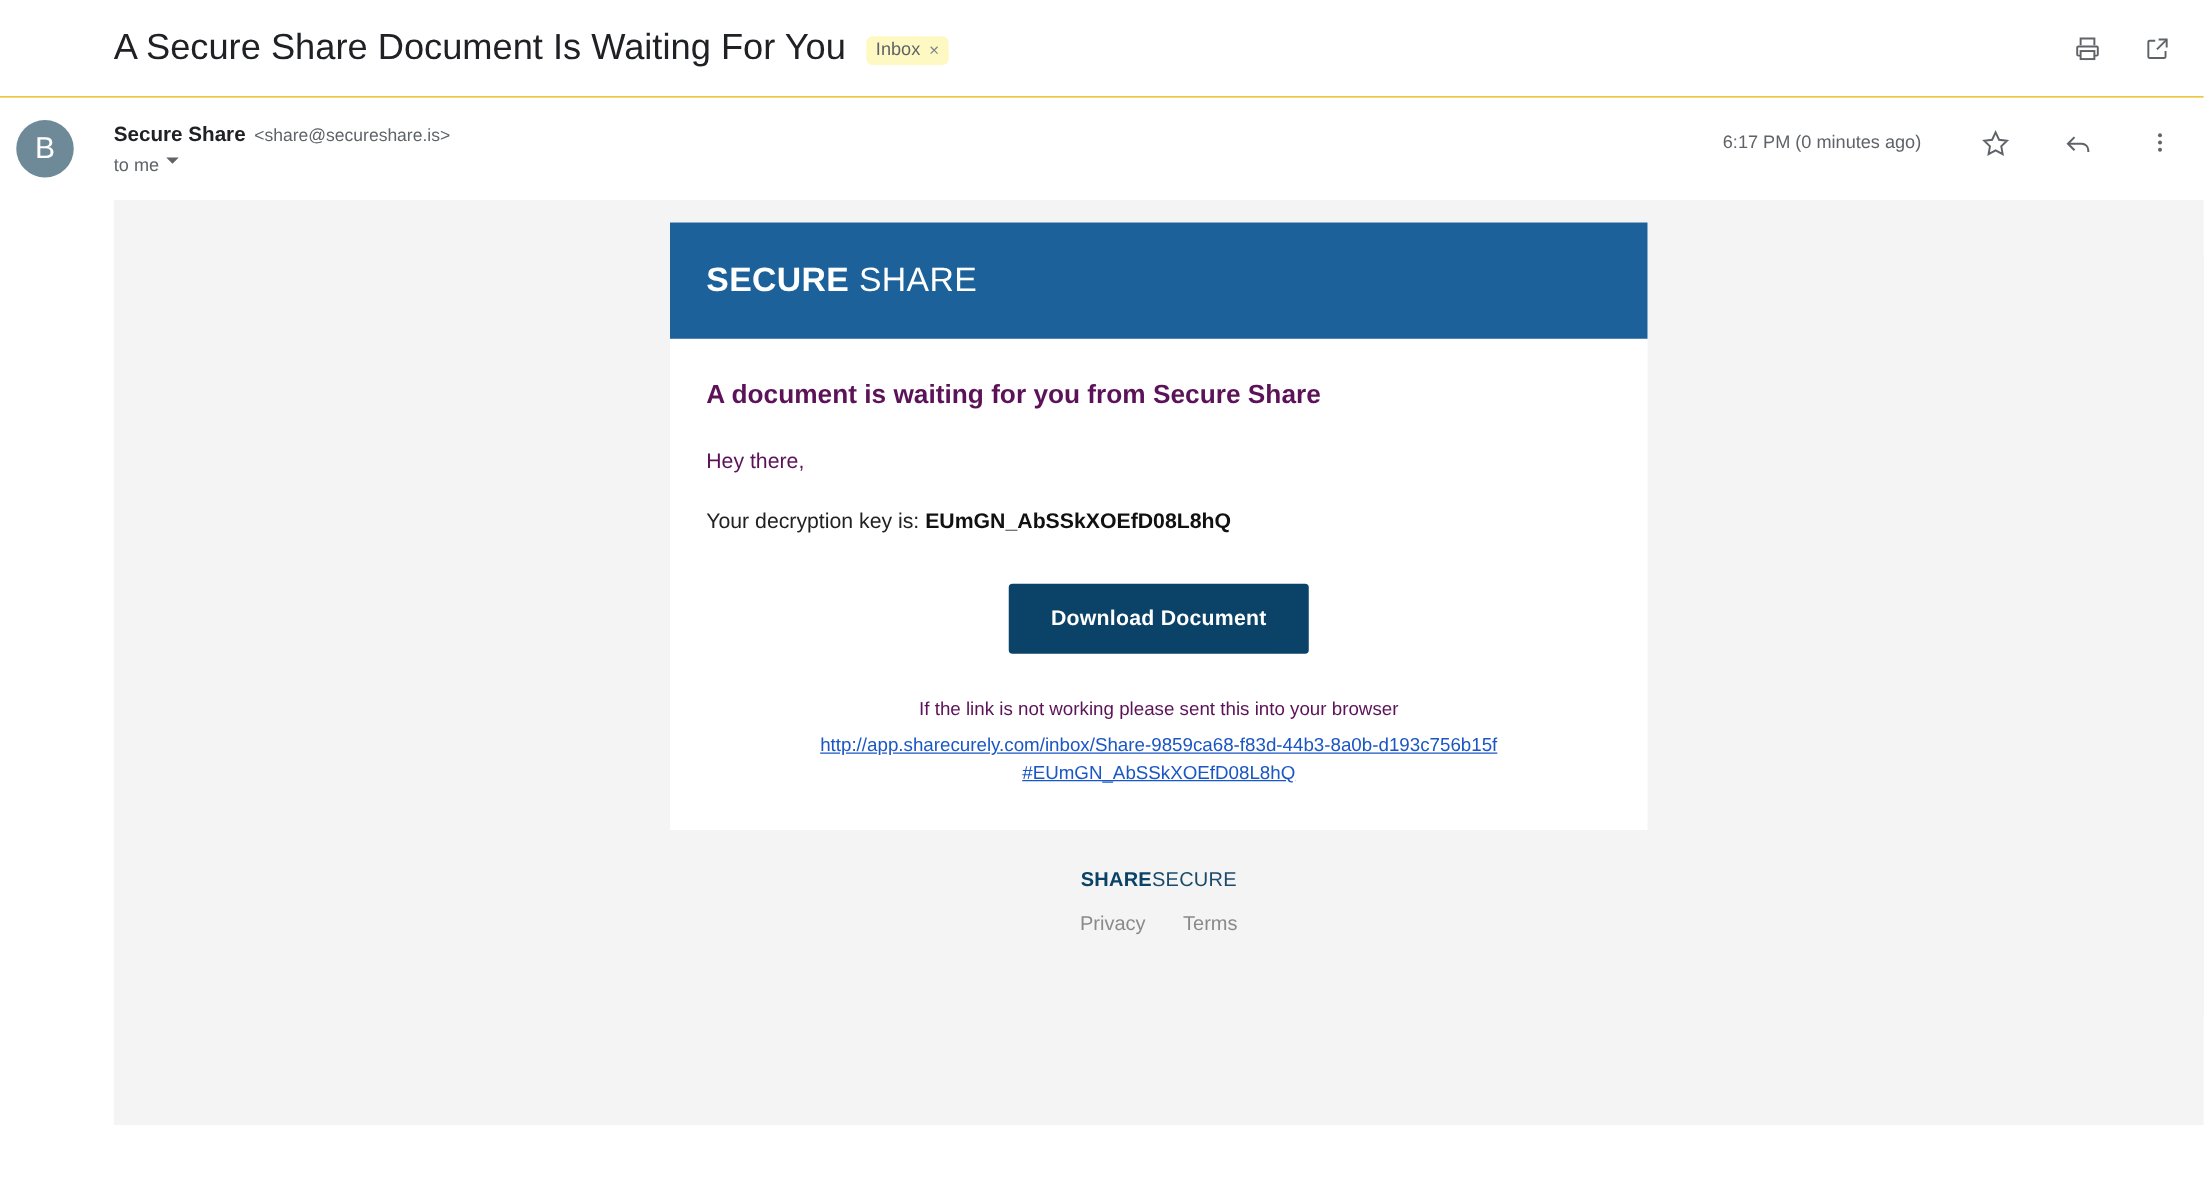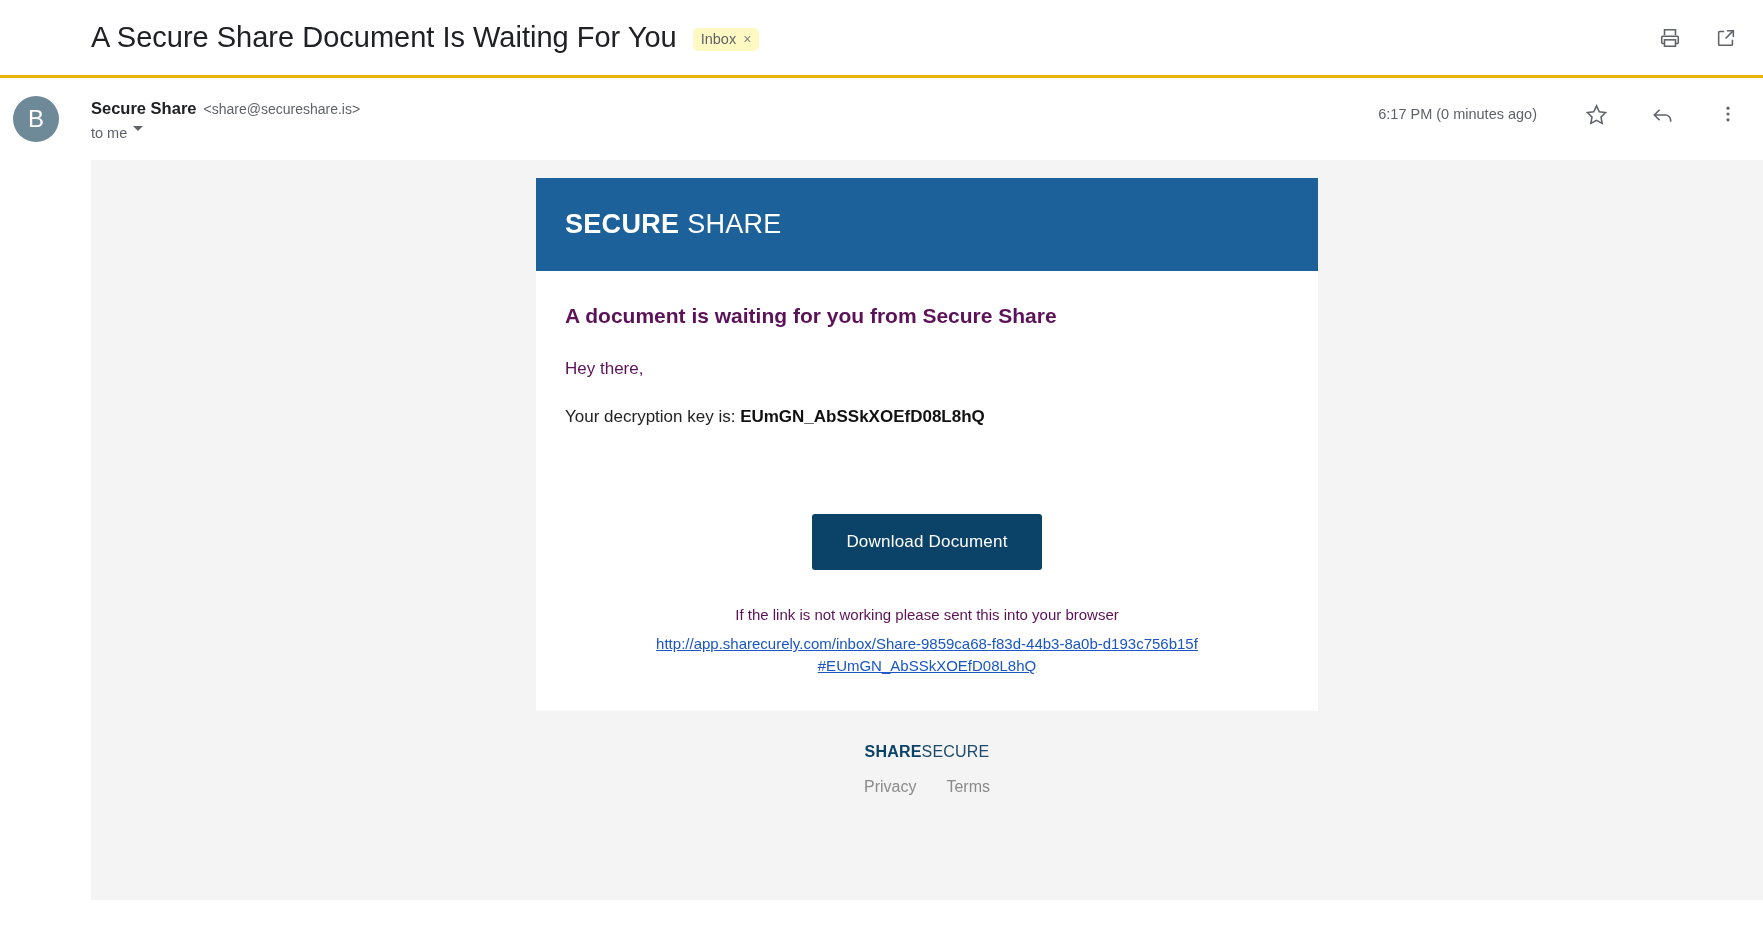--- a/index.html
+++ b/index.html
@@ -11,21 +11,21 @@
     height: 951px;
     background: #ffffff;
     font-family: "Liberation Sans", sans-serif;
     -webkit-font-smoothing: antialiased;
   }
 
   
   .subject-bar {
     position: relative;
     height: 78px;
-    border-bottom: 3px solid #eab308;
+    border-bottom: 1px solid #eab308;
     display: flex;
     align-items: center;
     padding: 0 18px 0 91px;
   }
   .subject-text {
     font-size: 29px;
     color: #202124;
     font-weight: 400;
     line-height: 1.2;
     letter-spacing: 0;
@@ -211,28 +211,27 @@
 
   .btn-wrap {
     text-align: center;
     margin-top: 37px;
   }
   .download-btn {
     display: inline-block;
     background: #0b4267;
     color: #ffffff;
     font-size: 17px;
-    font-weight: normal;
+    font-weight: bold;
     padding: 18px 34px;
     border: none;
     border-radius: 3px;
     cursor: pointer;
     font-family: "Liberation Sans", sans-serif;
     letter-spacing: 0.2px;
-    margin-top: 47px;
   }
 
   .fallback-note {
     text-align: center;
     font-size: 15px;
     color: #5c1258;
     margin: 34px 0 0 0;
     line-height: 1.5;
   }
   .fallback-url {

